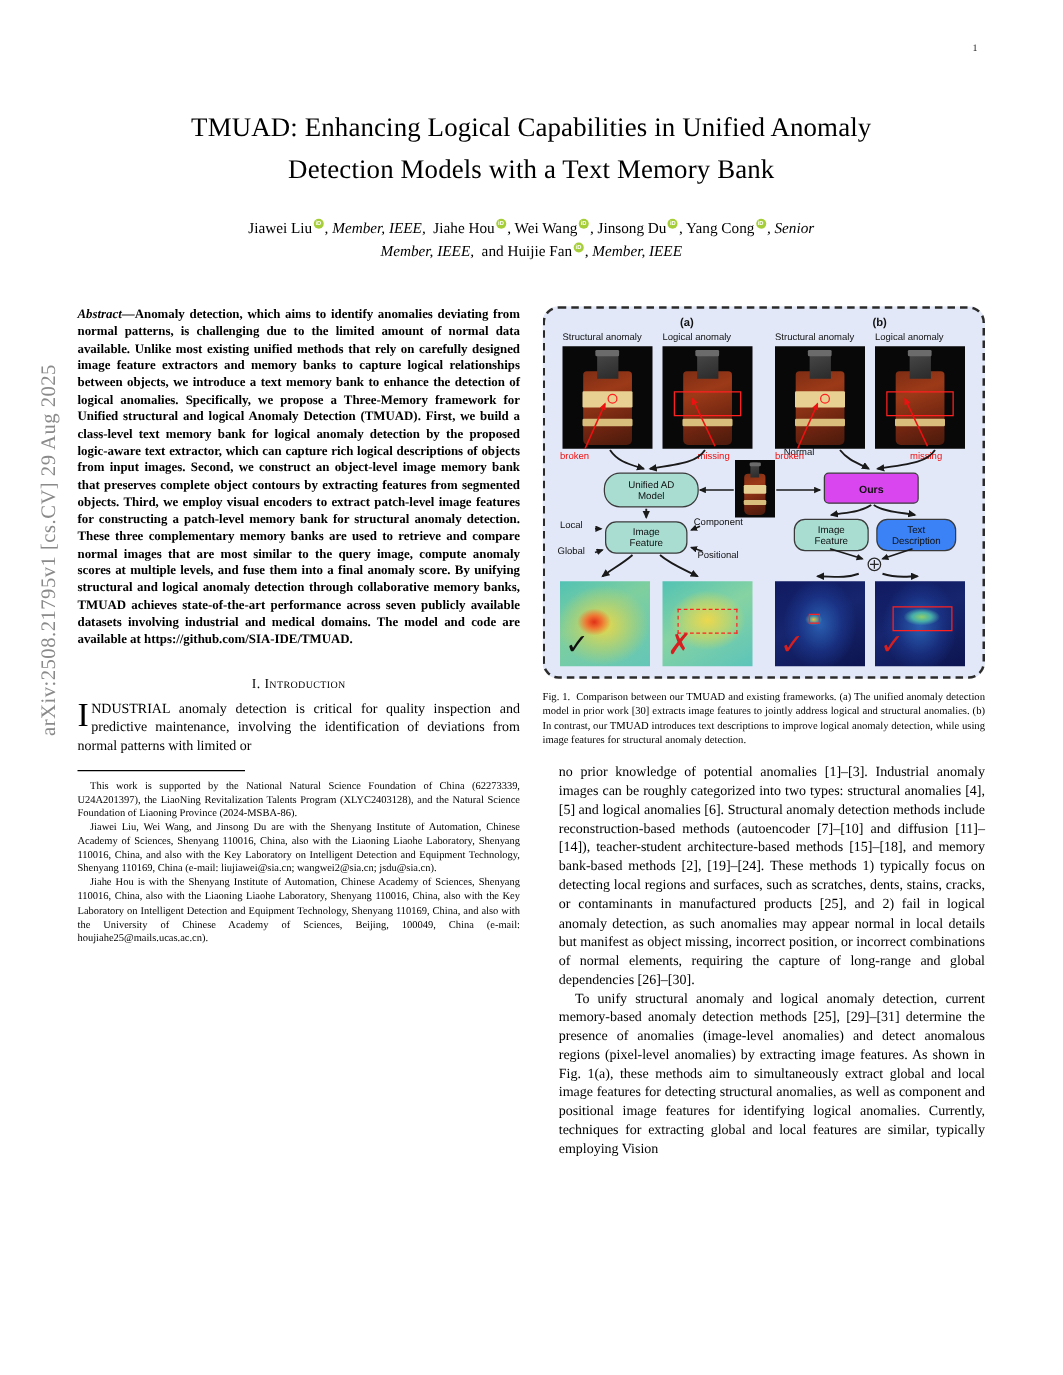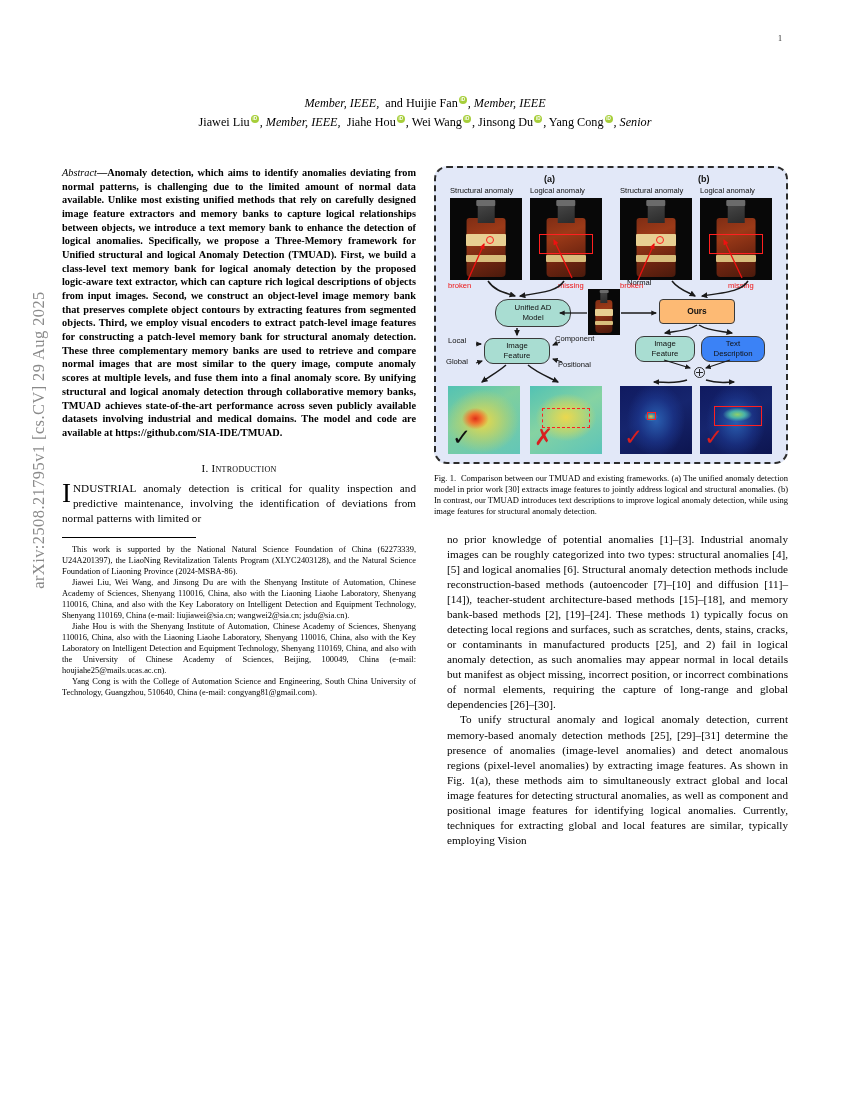--- a/index.html
+++ b/index.html
@@ -101,21 +101,21 @@
 
   
   .abstract {
     font-size: 10.3px;
     line-height: 1.33;
     font-weight: bold;
     text-align: justify;
     text-justify: inter-word;
     hyphens: manual;
   }
-  .abstract .lead { font-style: italic; font-weight: normal; }
+  .abstract .lead { font-style: italic; font-weight: bold; }
   .indexterms {
     font-size: 10.3px;
     line-height: 1.33;
     font-weight: bold;
     text-align: justify;
     margin-top: 11px;
     text-indent: 14px;
   }
   .indexterms .lead { font-style: italic; }
 
@@ -257,21 +257,21 @@
     font-family: "Liberation Sans", sans-serif;
     font-size: 7.8px;
     display: flex;
     align-items: center;
     justify-content: center;
     text-align: center;
     line-height: 1.2;
     color: #111;
   }
   .proc-box.teal { background: #a9ddd2; }
-  .proc-box.blue { background: #fdba74; font-weight: bold; font-size: 8.4px; }
+  .proc-box.blue { background: #d946ef; font-weight: bold; font-size: 8.4px; }
   .proc-box.peach { background: #3b82f6; }
   .proc-box.round { border-radius: 9px; }
 
   .heat {
     position: absolute;
     overflow: hidden;
   }
   .heat.warm {
     background:
       radial-gradient(ellipse 26% 22% at 38% 48%, #e03018 0%, #f07030 32%, rgba(240,160,60,0) 72%),
@@ -331,34 +331,38 @@
   }
   .fig-caption .lead { }
 </style>
 </head>
 <body>
 
 <div class="page">
 
   <div class="page-number">1</div>
 
+  <div class="title">
+    <div>TMUAD: Enhancing Logical Capabilities in Unified Anomaly</div>
+    <div>Detection Models with a Text Memory Bank</div>
+  </div>
 
   <div class="authors">
-    <div>
-      <span class="em">Member, IEEE,</span>&nbsp;
-      <span>and</span>
-      <span>Huijie Fan</span><span class="orcid"></span><span class="em">, Member, IEEE</span>
-    </div>
     <div>
       <span>Jiawei Liu</span><span class="orcid"></span><span class="em">, Member, IEEE,</span>&nbsp;
       <span>Jiahe Hou</span><span class="orcid"></span>,
       <span>Wei Wang</span><span class="orcid"></span>,
       <span>Jinsong Du</span><span class="orcid"></span>,
       <span>Yang Cong</span><span class="orcid"></span><span class="em">, Senior</span>
     </div>
+    <div>
+      <span class="em">Member, IEEE,</span>&nbsp;
+      <span>and</span>
+      <span>Huijie Fan</span><span class="orcid"></span><span class="em">, Member, IEEE</span>
+    </div>
   </div>
 
   <div class="columns">
 
     <div class="col">
 
       <div class="abstract">
         <span class="lead">Abstract</span><span>—Anomaly detection, which aims to identify anomalies deviating from normal patterns, is challenging due to the limited amount of normal data available. Unlike most existing unified methods that rely on carefully designed image feature extractors and memory banks to capture logical relationships between objects, we introduce a text memory bank to enhance the detection of logical anomalies. Specifically, we propose a Three-Memory framework for Unified structural and logical Anomaly Detection (TMUAD). First, we build a class-level text memory bank for logical anomaly detection by the proposed logic-aware text extractor, which can capture rich logical descriptions of objects from input images. Second, we construct an object-level image memory bank that preserves complete object contours by extracting features from segmented objects. Third, we employ visual encoders to extract patch-level image features for constructing a patch-level memory bank for structural anomaly detection. These three complementary memory banks are used to retrieve and compare normal images that are most similar to the query image, compute anomaly scores at multiple levels, and fuse them into a final anomaly score. By unifying structural and logical anomaly detection through collaborative memory banks, TMUAD achieves state-of-the-art performance across seven publicly available datasets involving industrial and medical domains. The model and code are available at https://github.com/SIA-IDE/TMUAD.</span>
       </div>
 
@@ -368,21 +372,20 @@
       <div class="dropcap-para">
         <span class="dropcap">I</span><span>NDUSTRIAL anomaly detection is critical for quality inspection and predictive maintenance, involving the identification of deviations from normal patterns with limited or</span>
       </div>
 
       <hr class="foot-rule">
 
       <div class="footnotes">
         <p>This work is supported by the National Natural Science Foundation of China (62273339, U24A201397), the LiaoNing Revitalization Talents Program (XLYC2403128), and the Natural Science Foundation of Liaoning Province (2024-MSBA-86).</p>
         <p>Jiawei Liu, Wei Wang, and Jinsong Du are with the Shenyang Institute of Automation, Chinese Academy of Sciences, Shenyang 110016, China, also with the Liaoning Liaohe Laboratory, Shenyang 110016, China, and also with the Key Laboratory on Intelligent Detection and Equipment Technology, Shenyang 110169, China (e-mail: liujiawei@sia.cn; wangwei2@sia.cn; jsdu@sia.cn).</p>
         <p>Jiahe Hou is with the Shenyang Institute of Automation, Chinese Academy of Sciences, Shenyang 110016, China, also with the Liaoning Liaohe Laboratory, Shenyang 110016, China, also with the Key Laboratory on Intelligent Detection and Equipment Technology, Shenyang 110169, China, and also with the University of Chinese Academy of Sciences, Beijing, 100049, China (e-mail: houjiahe25@mails.ucas.ac.cn).</p>
-        <p>Yang Cong is with the College of Automation Science and Engineering, South China University of Technology, Guangzhou, 510640, China (e-mail: congyang81@gmail.com).</p>
       </div>
 
     </div>
 
     <div class="col">
 
       <div class="figure-wrap">
         <div class="fig-box">
 
           <div class="panel-letter" style="left:108px; top:6px;">(a)</div>
@@ -434,21 +437,21 @@
             <div class="bottle-label label-main"></div>
             <div class="bottle-label label-sub"></div>
           </div>
 
           <div class="ann-label" style="left:12px; top:113px;">broken</div>
           <div class="ann-label" style="left:122px; top:113px;">missing</div>
           <div class="ann-label dark" style="left:150px; top:110px;margin-left:41px;">Normal</div>
           <div class="ann-label" style="left:184px; top:113px;">broken</div>
           <div class="ann-label" style="left:292px; top:113px;">missing</div>
 
-          <div class="proc-box teal" style="left:59px; top:131px; width:76px; height:28px;border-radius:13px;">
+          <div class="proc-box teal" style="left:47px; top:131px; width:76px; height:28px;border-radius:13px;">
             <span><span>Unified AD</span><br><span>Model</span></span>
           </div>
 
           <div class="proc-box teal round" style="left:48px; top:170px; width:66px; height:26px;">
             <span><span>Image</span><br><span>Feature</span></span>
           </div>
 
           <div class="panel-caption" style="left:12px; top:168px;">Local</div>
           <div class="panel-caption" style="left:10px; top:189px;">Global</div>
           <div class="panel-caption" style="left:119px; top:166px;">Component</div>

